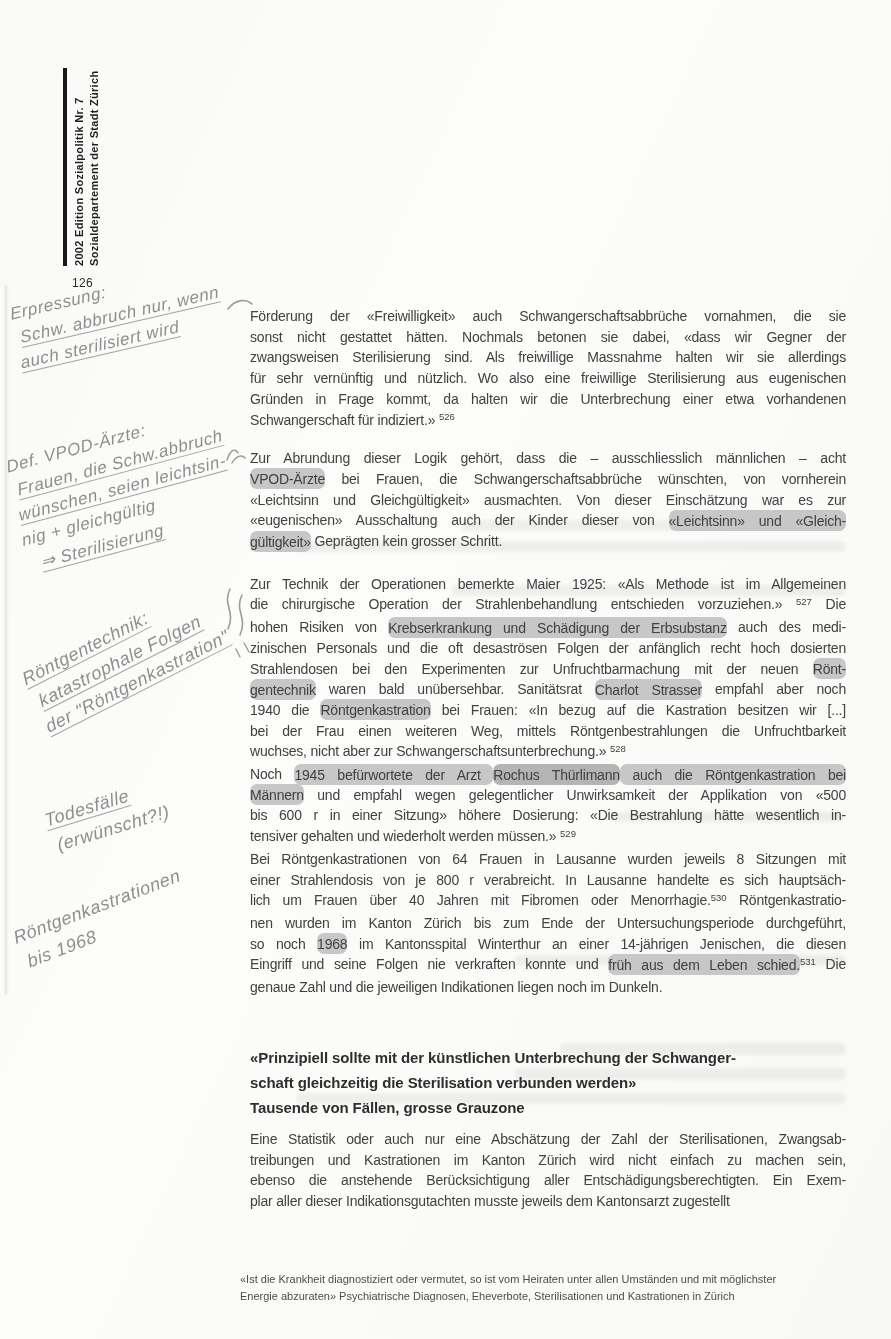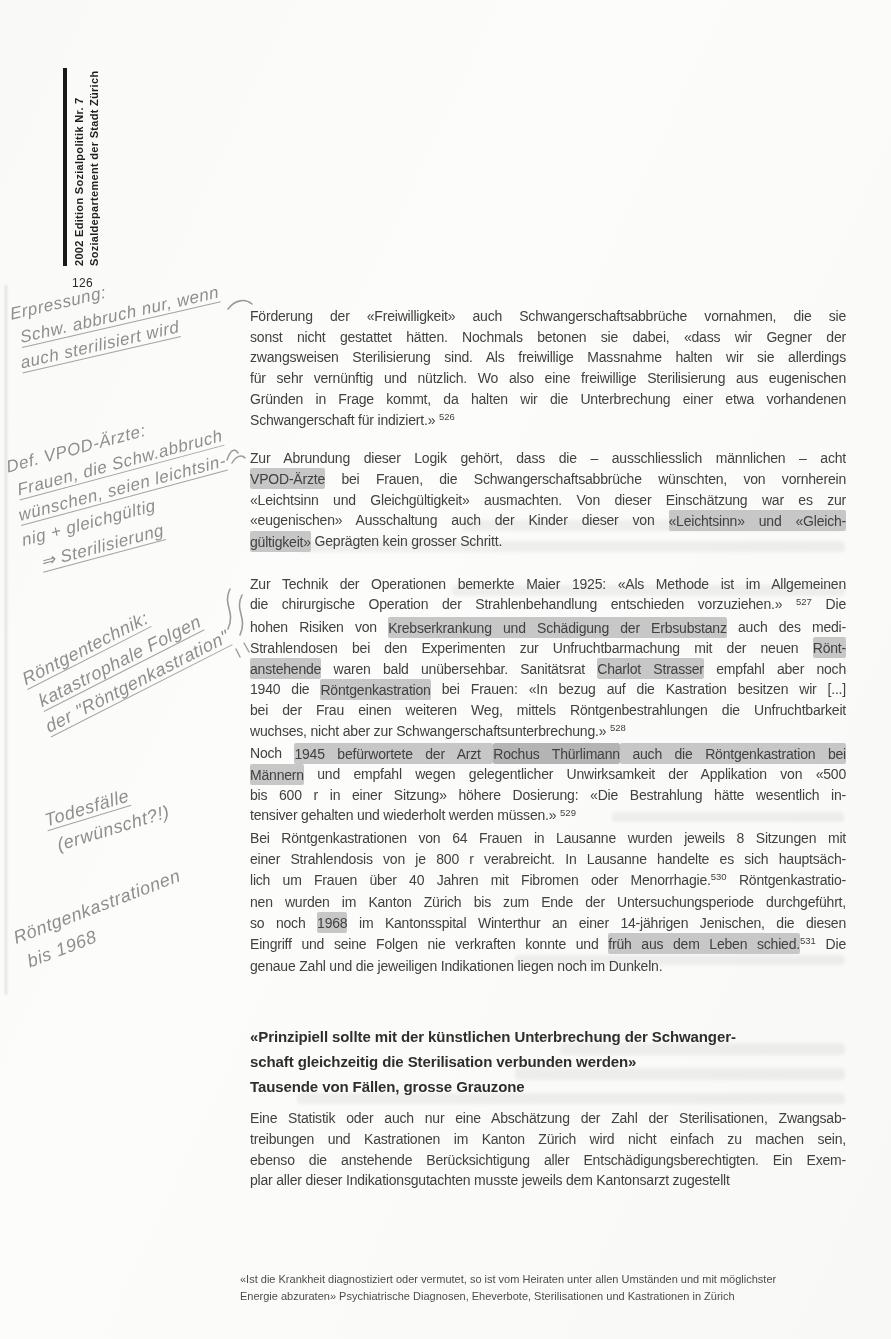--- a/index.html
+++ b/index.html
@@ -29,21 +29,21 @@
   .note-line:nth-child(3) { margin-left:2px; }
   .note-line:nth-child(5) { margin-left:14px; }
   .note-line.u { text-decoration:underline; text-decoration-thickness:1.2px; text-underline-offset:4px; text-decoration-color:rgba(140,140,140,0.8); }
   
   .body-col { position:absolute; left:250px; top:306px; width:596px; z-index:2; color:#414141; font-size:14px; letter-spacing:-0.2px; }
   .para { margin:0; }
   .para + .para { margin-top:16px; }
   .para.gap { margin-top:22px; }
   .line { line-height:20.7px; text-align:justify; text-align-last:justify; }
   .line.last { text-align-last:left; }
-  .hl { background:#c7c7c7; border-radius:2px; padding:2.5px 0; box-decoration-break:clone; }
+  .hl { background:#c7c7c7; border-radius:7px; padding:2.5px 0; box-decoration-break:clone; }
   .hl.dark { background:#b4b4b4; }
   .sup { font-size:9.5px; position:relative; top:-4.5px; letter-spacing:0; }
   
   .section-heading { margin-top:47px; font-weight:bold; font-size:15px; line-height:25px; color:#2e2e2e; letter-spacing:-0.1px; }
   .p-after-heading { margin-top:9px; }
   
   .footer-caption { position:absolute; left:240px; top:1271px; width:600px; font-size:11px; line-height:16.5px; color:#4c4c4c; z-index:2; }
   
   .ghost { position:absolute; background:#9a9a9a; opacity:0.13; filter:blur(1.6px); border-radius:4px; z-index:1; }
   .g1 { left:462px; top:520px; width:380px; height:11px; }
@@ -135,22 +135,23 @@
           <div class="line"><span class="">Zur Abrundung dieser Logik gehört, dass die – ausschliesslich männlichen – acht</span></div>
           <div class="line"><span class="hl">VPOD-Ärzte</span><span class=""> bei Frauen, die Schwangerschaftsabbrüche wünschten, von vornherein</span></div>
           <div class="line"><span class="">«Leichtsinn und Gleichgültigkeit» ausmachten. Von dieser Einschätzung war es zur</span></div>
           <div class="line"><span class="">«eugenischen» Ausschaltung auch der Kinder dieser von </span><span class="hl">«Leichtsinn» und «Gleich-</span></div>
           <div class="line last"><span class="hl">gültigkeit»</span><span class=""> Geprägten kein grosser Schritt.</span></div>
         </div>
         <div class="para gap">
           <div class="line"><span class="">Zur Technik der Operationen bemerkte Maier 1925: «Als Methode ist im Allgemeinen</span></div>
           <div class="line"><span class="">die chirurgische Operation der Strahlenbehandlung entschieden vorzuziehen.» </span><span class="sup">527</span><span class=""> Die</span></div>
           <div class="line"><span class="">hohen Risiken von </span><span class="hl">Krebserkrankung und Schädigung der Erbsubstanz</span><span class=""> auch des medi-</span></div>
+          <div class="line"><span class="">zinischen Personals und die oft desaströsen Folgen der anfänglich recht hoch dosierten</span></div>
           <div class="line"><span class="">Strahlendosen bei den Experimenten zur Unfruchtbarmachung mit der neuen </span><span class="hl">Rönt-</span></div>
-          <div class="line"><span class="hl">anstehende</span><span class=""> waren bald unübersehbar. Sanitätsrat </span><span class="hl">Charlot Strasser</span><span class=""> empfahl aber noch</span></div>
+          <div class="line"><span class="hl">gentechnik</span><span class=""> waren bald unübersehbar. Sanitätsrat </span><span class="hl">Charlot Strasser</span><span class=""> empfahl aber noch</span></div>
           <div class="line"><span class="">1940 die </span><span class="hl">Röntgenkastration</span><span class=""> bei Frauen: «In bezug auf die Kastration besitzen wir [...]</span></div>
           <div class="line"><span class="">bei der Frau einen weiteren Weg, mittels Röntgenbestrahlungen die Unfruchtbarkeit</span></div>
           <div class="line last"><span class="">wuchses, nicht aber zur Schwangerschaftsunterbrechung.» </span><span class="sup">528</span></div>
           <div class="line"><span class="">Noch </span><span class="hl">1945 befürwortete der Arzt </span><span class="hl dark">Rochus Thürlimann</span><span class="hl"> auch die Röntgenkastration bei</span></div>
           <div class="line"><span class="hl">Männern</span><span class=""> und empfahl wegen gelegentlicher Unwirksamkeit der Applikation von «500</span></div>
           <div class="line"><span class="">bis 600 r in einer Sitzung» höhere Dosierung: «Die Bestrahlung hätte wesentlich in-</span></div>
           <div class="line last"><span class="">tensiver gehalten und wiederholt werden müssen.» </span><span class="sup">529</span></div>
           <div class="line"><span class="">Bei Röntgenkastrationen von 64 Frauen in Lausanne wurden jeweils 8 Sitzungen mit</span></div>
           <div class="line"><span class="">einer Strahlendosis von je 800 r verabreicht. In Lausanne handelte es sich hauptsäch-</span></div>
           <div class="line"><span class="">lich um Frauen über 40 Jahren mit Fibromen oder Menorrhagie.</span><span class="sup">530</span><span class=""> Röntgenkastratio-</span></div>

